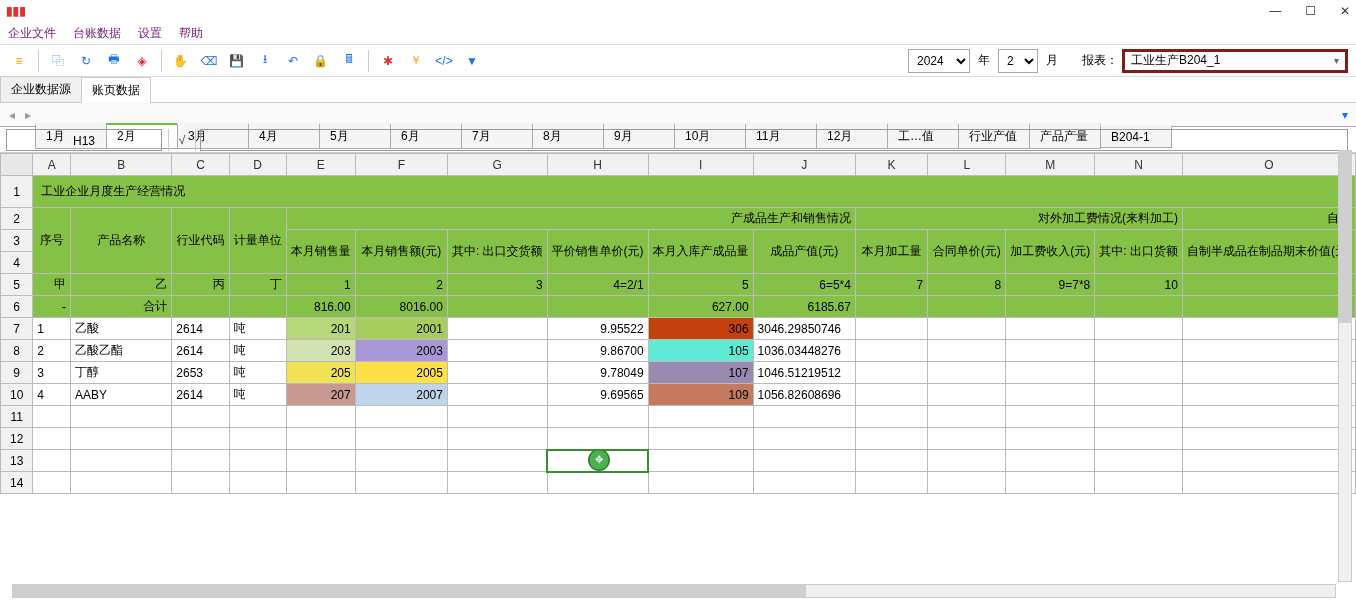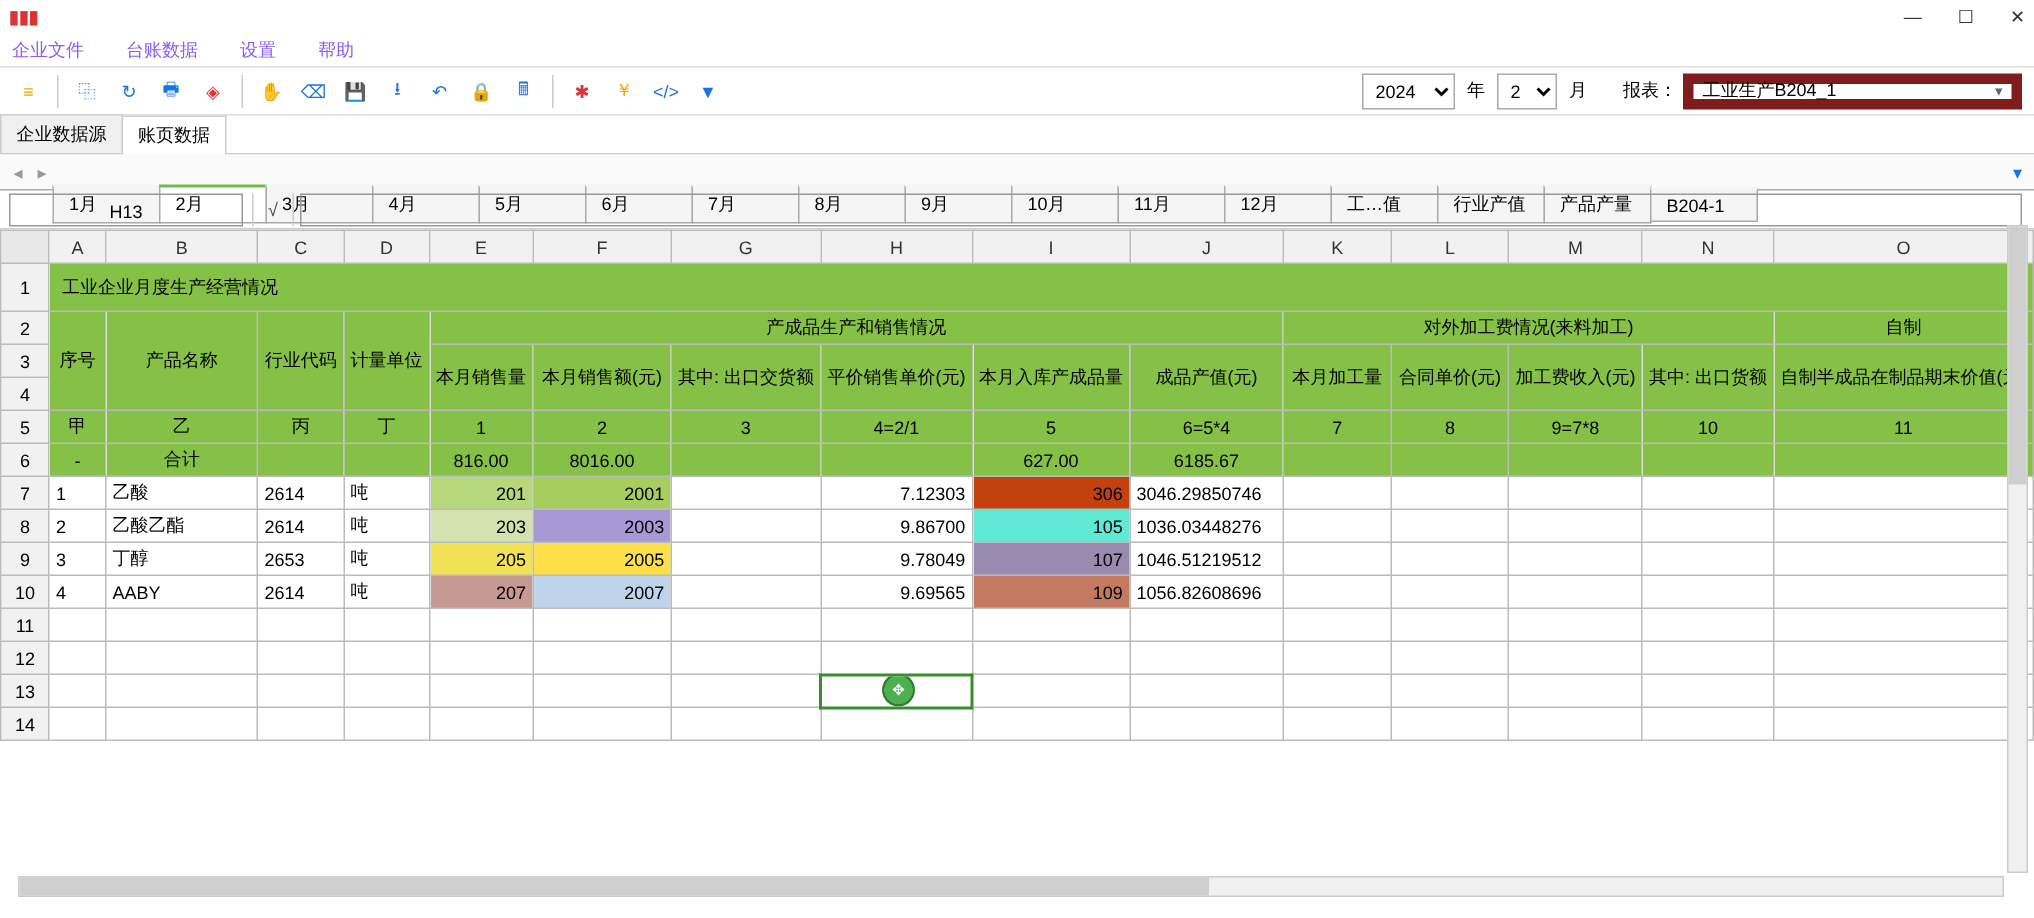--- a/index.html
+++ b/index.html
@@ -1,36 +1,36 @@
 <!DOCTYPE html>
 <html><head>
 <meta charset="utf-8">
 <style>
 * { box-sizing: border-box; margin: 0; padding: 0; font-family: "Microsoft YaHei", Arial, sans-serif; font-size: 12px; }
 body { background: #fff; width: 1356px; height: 612px; overflow: hidden; position: relative; }
 .titlebar { height: 22px; display: flex; align-items: center; padding: 0 6px; }
 .titlebar .logo { color: #d33; font-weight: bold; margin-right: 6px; }
 .titlebar .title { color: #333; }
 .titlebar .winbtns { margin-left: auto; display: flex; gap: 24px; color: #333; font-size: 14px; }
-.menubar { height: 22px; display: flex; align-items: flex-end; padding: 0 4px; gap: 20px; color: #8b5cf6; }
+.menubar { height: 22px; display: flex; align-items: flex-end; padding: 0 4px; gap: 9px; color: #701a75; }
 .menubar span { padding: 2px 4px; }
 .separator-line { height: 1px; background: #ddd; }
 .toolbar { height: 32px; display: flex; align-items: center; padding: 0 8px; gap: 6px; border-bottom: 1px solid #ddd; }
 .toolbar .btn { width: 22px; height: 22px; display: flex; align-items: center; justify-content: center; cursor: pointer; color: #1a73e8; }
 .toolbar .sep { width: 1px; height: 22px; background: #ccc; margin: 0 2px; }
 .toolbar .btn.red { color: #d33; }
 .toolbar .btn.orange { color: #f2a600; }
 .toolbar .btn.hamburger { color: #f2a600; }
 .toolbar .yearbox { margin-left: auto; display: flex; align-items: center; gap: 4px; }
 .toolbar select, .toolbar .combo { height: 24px; border: 1px solid #aaa; padding: 0 4px; background: #fff; }
 .toolbar .combo-year { width: 62px; }
 .toolbar .combo-month { width: 40px; }
 .toolbar .label { padding: 0 4px; }
 .toolbar .rlabel { margin-left: 16px; }
-.toolbar .report-combo { width: 226px; height: 24px; border: 7px solid #7f1d1d; padding: 0 6px; display: flex; align-items: center; justify-content: space-between; }
+.toolbar .report-combo { width: 226px; height: 24px; border: 3px solid #7f1d1d; padding: 0 6px; display: flex; align-items: center; justify-content: space-between; }
 .toolbar .report-combo .chev { font-size: 10px; color: #666; }
 .tabs-top { height: 26px; display: flex; align-items: flex-end; border-bottom: 1px solid #ccc; }
 .tabs-top .tab { padding: 4px 10px; border: 1px solid #ccc; border-bottom: none; margin-right: -1px; background: #f0f0f0; cursor: pointer; }
 .tabs-top .tab.active { background: #fff; position: relative; top: 1px; }
 .sheet-tabs { height: 24px; display: flex; align-items: center; border-bottom: 1px solid #aaa; background: #fafafa; padding-left: 4px; }
 .sheet-tabs .navbtn { width: 16px; text-align: center; color: #999; cursor: pointer; }
 .sheet-tabs .stab { min-width: 72px; padding: 3px 10px; border: 1px solid #aaa; margin-left: -1px; background: #f5f5f5; text-align: left; cursor: pointer; border-top: 2px solid transparent; margin-top: 43px; }
 .sheet-tabs .stab.active { background: #fff; border-top: 2px solid #6bbf43; font-weight: normal; }
 .sheet-tabs .addbtn { margin-left: auto; padding: 0 8px; color: #1a73e8; }
 .cellref-bar { height: 26px; display: flex; align-items: center; border-bottom: 1px solid #ccc; }
@@ -38,21 +38,21 @@
 .cellref-bar .check { width: 28px; text-align: center; border-right: 1px solid #ccc; border-left: 1px solid #ccc; height: 22px; line-height: 22px; color: #444; }
 .cellref-bar .fx { flex: 1; height: 22px; border: 1px solid #999; margin:0 8px 0 4px; }
 .grid-wrap { position: relative; width: 100%; overflow: auto; }
 table.grid { border-collapse: collapse; table-layout: fixed; }
 table.grid th, table.grid td { border: 1px solid #bbb; height: 22px; padding: 0 4px; overflow: hidden; text-overflow: clip; white-space: nowrap; }
 table.grid th { background: #f1f1f1; font-weight: normal; text-align: center; color: #333; }
 table.grid th.corner { background: #e8e8e8; }
 table.grid td.rowhead { background: #f1f1f1; text-align: center; }
 .c-A{width:46px}.c-B{width:180px}.c-C{width:58px}.c-D{width:52px}.c-E{width:68px}.c-F{width:98px}.c-G{width:90px}.c-H{width:70px}.c-I{width:100px}.c-J{width:120px}.c-K{width:78px}.c-L{width:80px}.c-M{width:82px}.c-N{width:80px}.c-O{width:70px}
 .green { background: #85c146; }
-.green2 { background: #85c146; text-align:center; }
+.green2 { background: #85c146; text-align:right; }
 .titlecell { background: #85c146; font-size: 12px; padding: 6px 8px !important; height: 32px !important; }
 .txt-c { text-align: center; }
 .txt-r { text-align: right; }
 .txt-l { text-align: left; }
 .cE7{background:#b6d77a}.cF7{background:#a8cd5f}.cI7{background:#c2410c}
 .cE8{background:#d2e3b0}.cF8{background:#a998d6}.cI8{background:#5eead4}
 .cE9{background:#f0e155}.cF9{background:#fde047}.cI9{background:#9a8ab0}
 .cE10{background:#c69993}.cF10{background:#bfd4ea}.cI10{background:#c47a5e}
 .sel-cell { border: 2px solid #3b8e2f !important; position: relative; }
 .movecursor { position: absolute; width: 22px; height: 22px; background: radial-gradient(circle,#4caf50 60%,#2e7d32 62%); border-radius: 50%; display:flex;align-items:center;justify-content:center;color:#fff;font-size:10px; }
@@ -264,21 +264,21 @@
   </tr>
   <tr>
     <td class="rowhead">7</td>
     <td class="txt-l">1</td>
     <td class="txt-l">乙酸</td>
     <td class="txt-l">2614</td>
     <td class="txt-l">吨</td>
     <td class="txt-r cE7">201</td>
     <td class="txt-r cF7">2001</td>
     <td></td>
-    <td class="txt-r">7.12303</td>
+    <td class="txt-r">9.95522</td>
     <td class="txt-r cI7">306</td>
     <td class="txt-l">3046.29850746</td>
     <td></td>
           <td></td>
           <td></td>
           <td></td>
           <td></td>
   </tr>
   <tr>
     <td class="rowhead">8</td>

